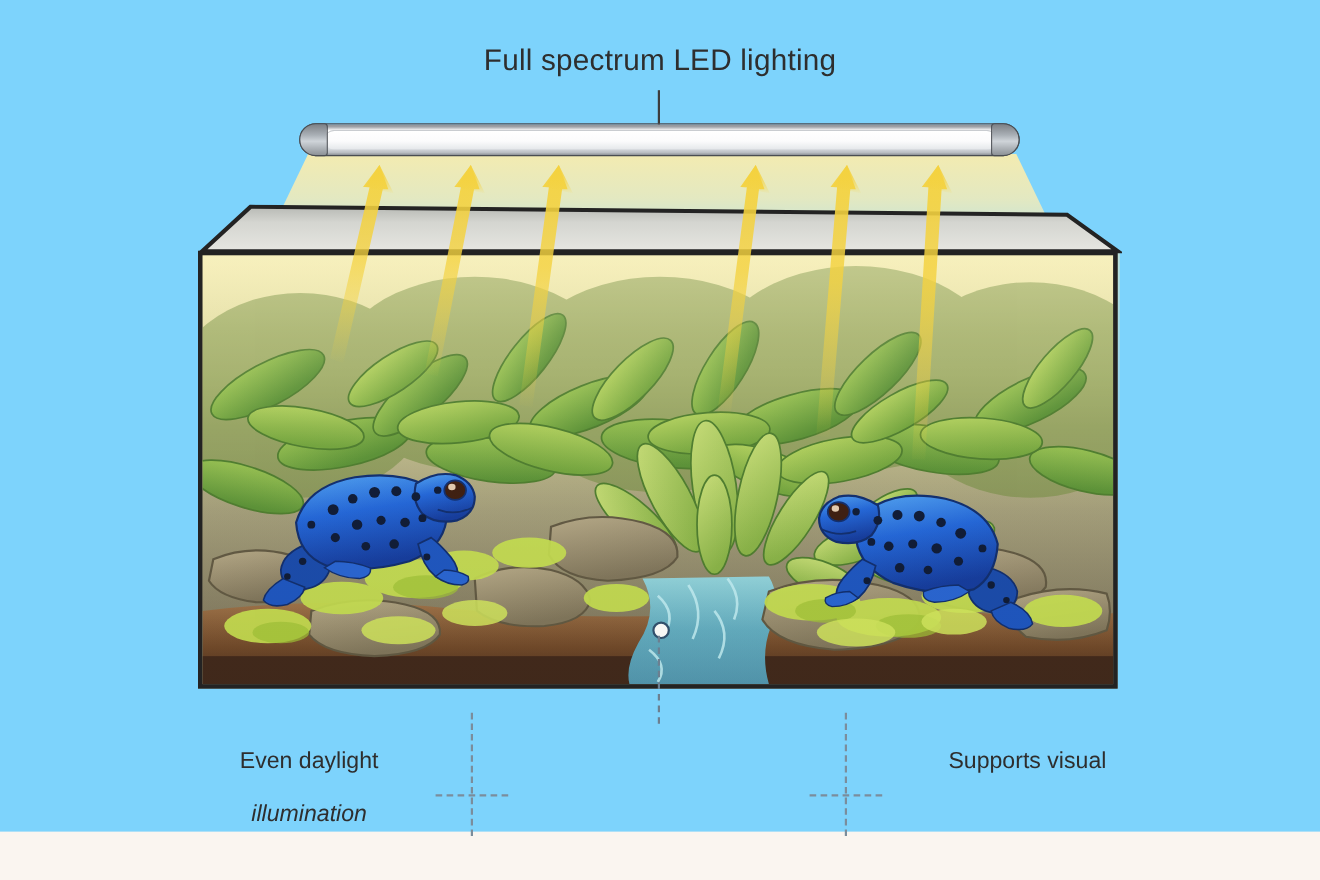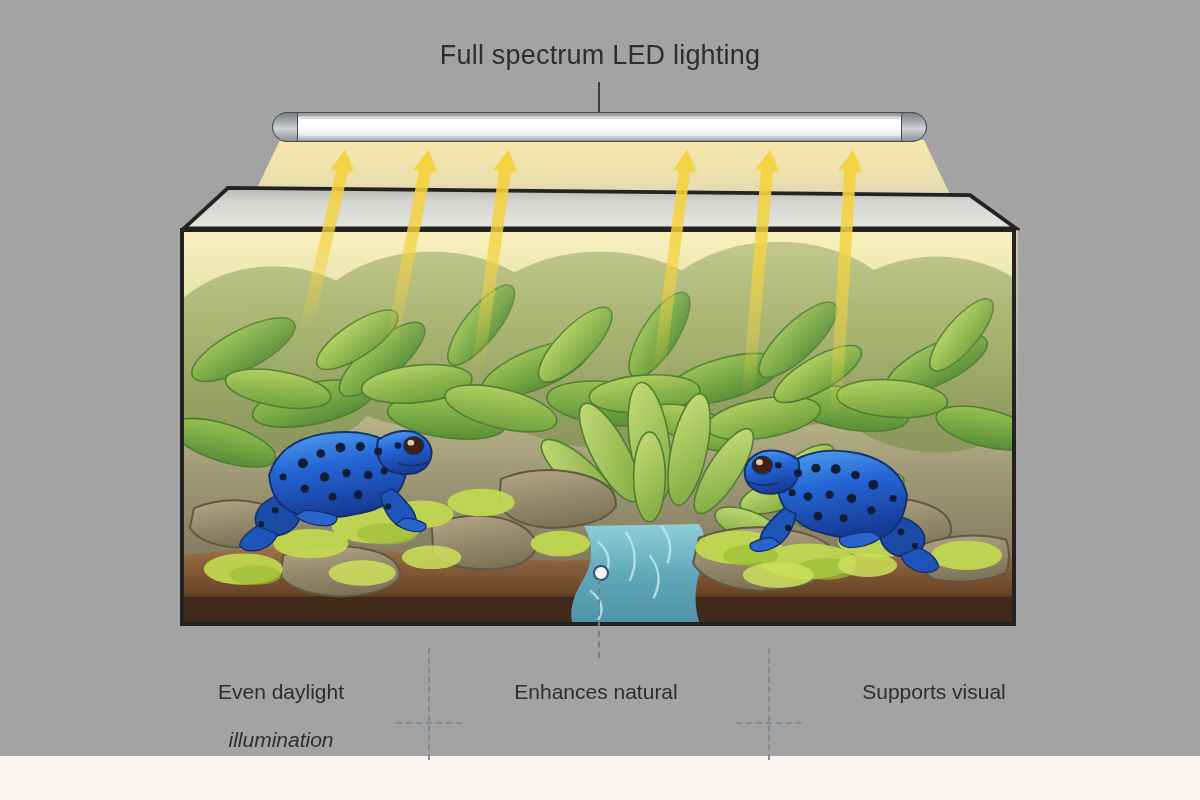--- a/index.html
+++ b/index.html
@@ -12,21 +12,21 @@
     height: 800px;
     background: #faf5f0;
     font-family: "Liberation Sans", "DejaVu Sans", sans-serif;
     overflow: hidden;
     position: relative;
   }
   #stage {
     position: relative;
     width: 1200px;
     height: 756px;
-    background: #a3a3a3;
+    background: #7dd3fc;
   }
 
   
   .title {
     position: absolute;
     left: 0;
     top: 40px;
     width: 1200px;
     text-align: center;
     font-size: 27px;
@@ -533,20 +533,19 @@
   <div class="div-h divA-h"></div>
   <div class="div-v divB-v"></div>
   <div class="div-h divB-h"></div>
 
   <div class="captions">
     <div class="caption cap-1">
       <span>Even daylight</span>
       <span class="l2">illumination</span>
     </div>
     <div class="caption cap-2">
-      <span>Enhances natural</span>
     </div>
     <div class="caption cap-3">
       <span>Supports visual</span>
     </div>
   </div>
 
 </div>
 
 </body></html>

